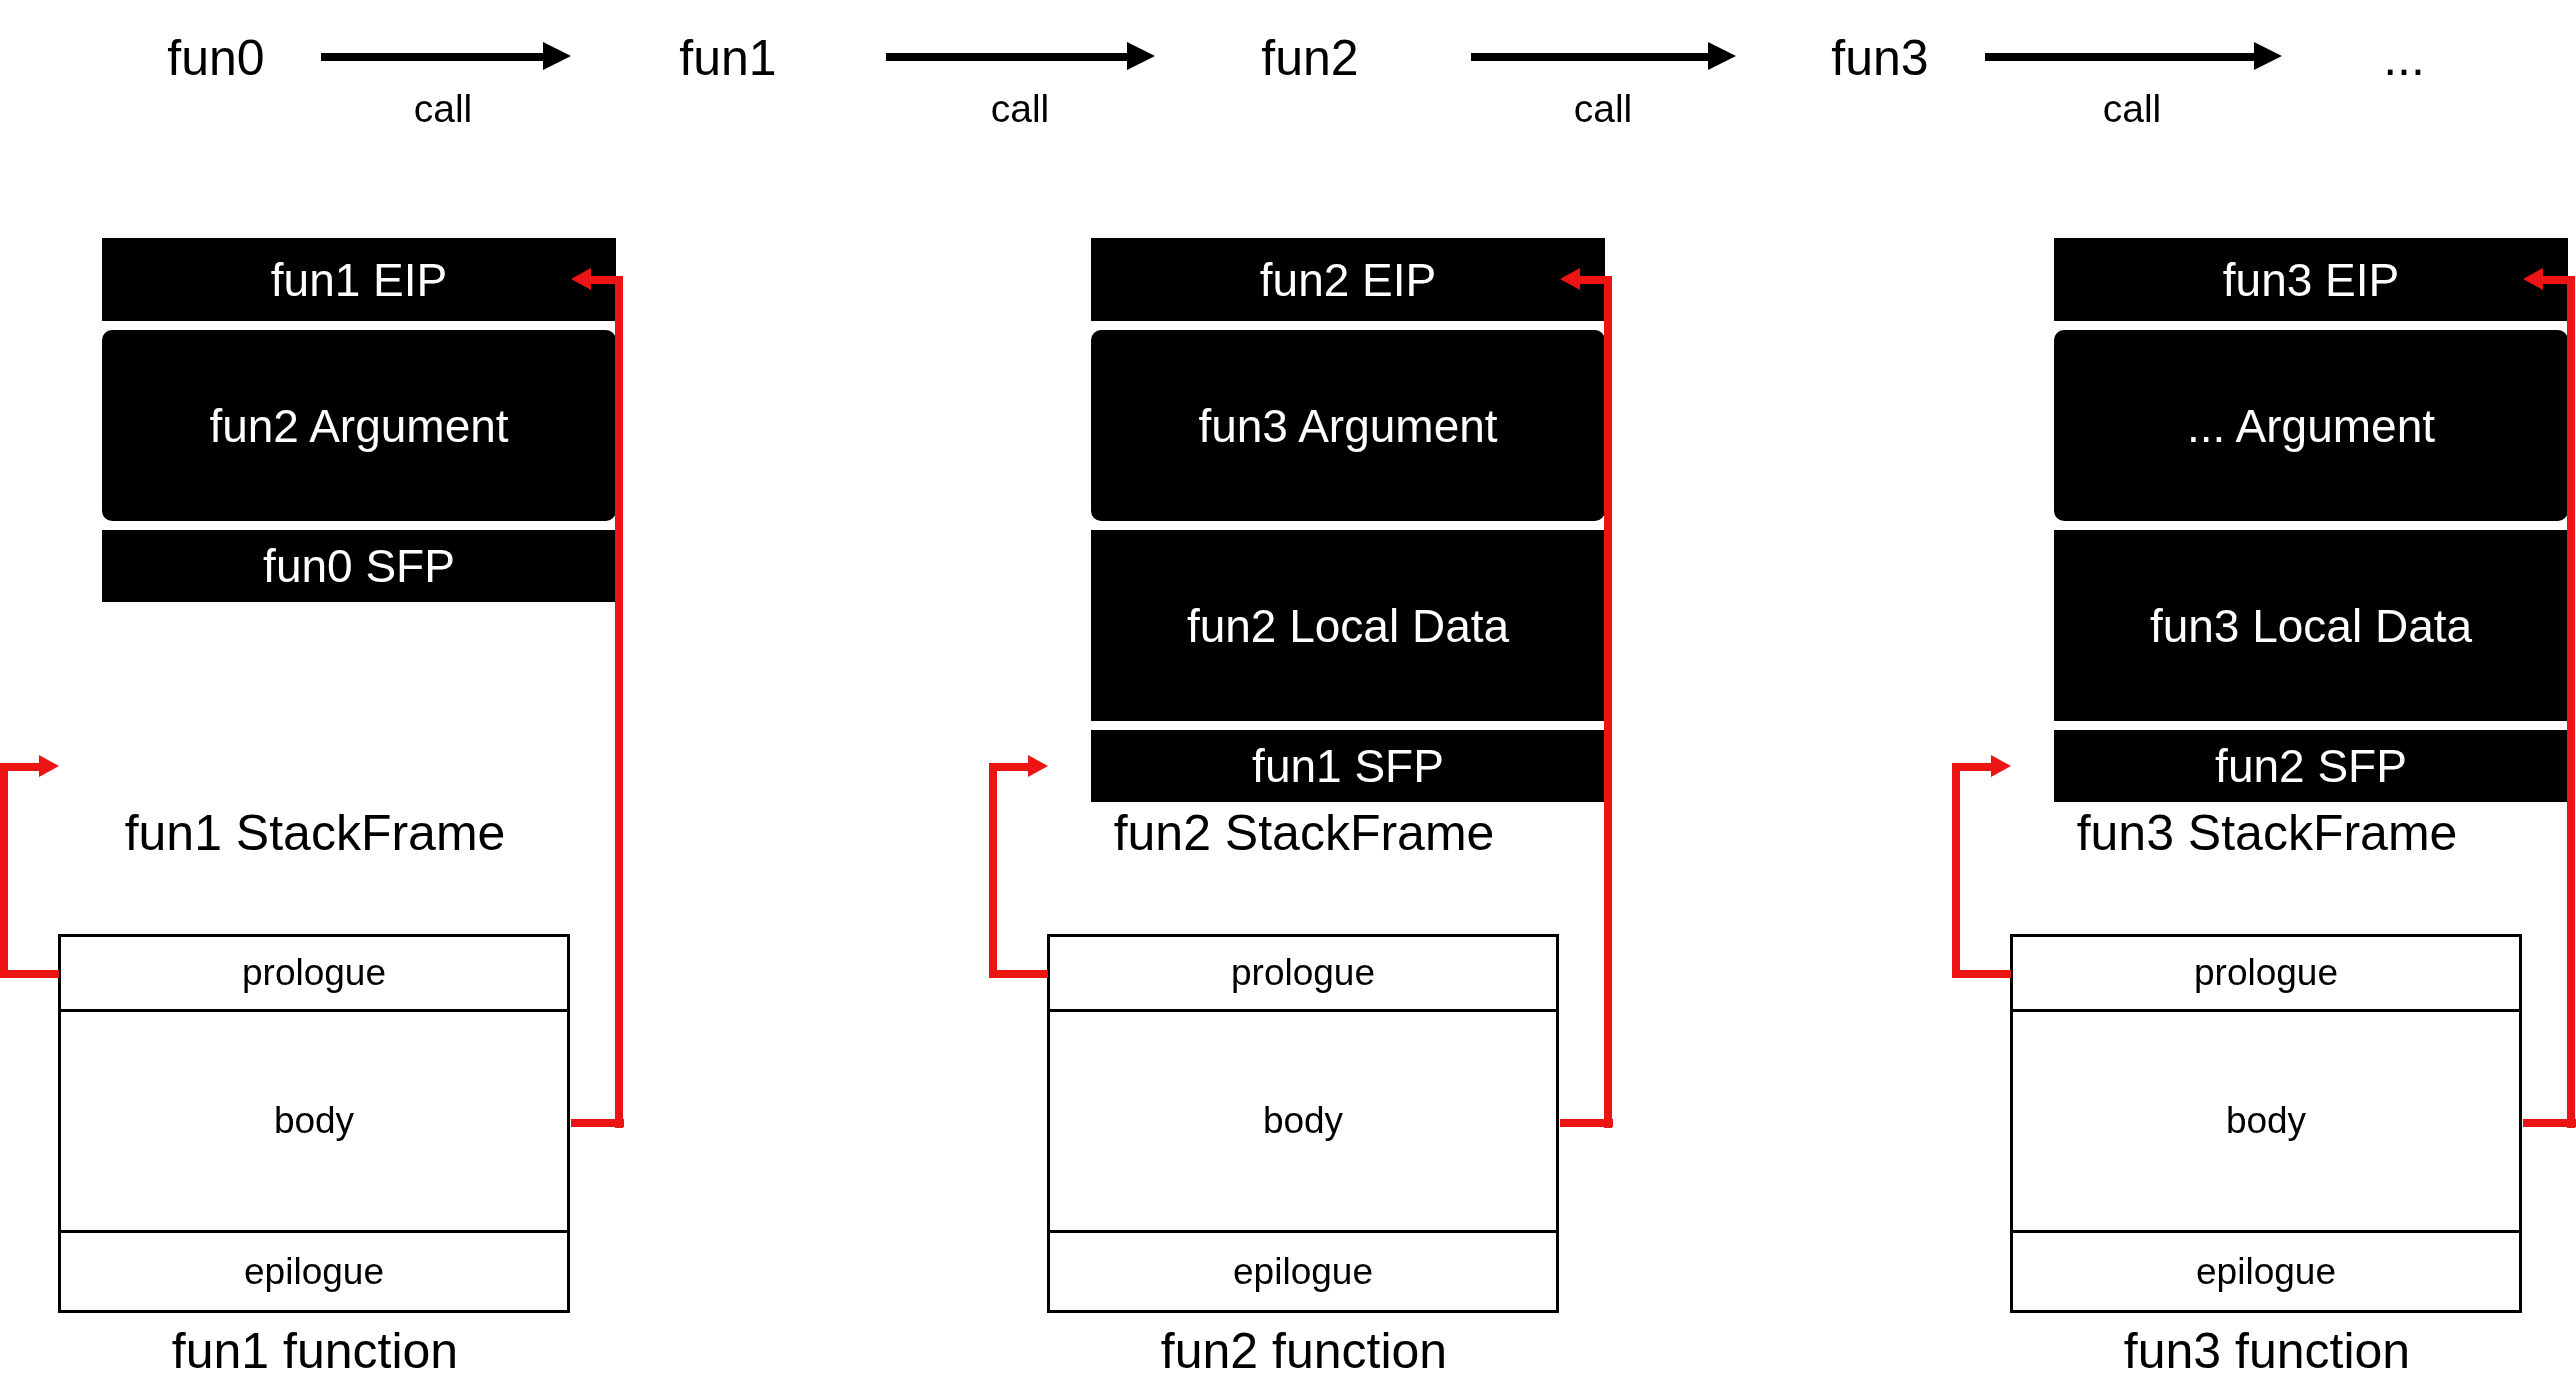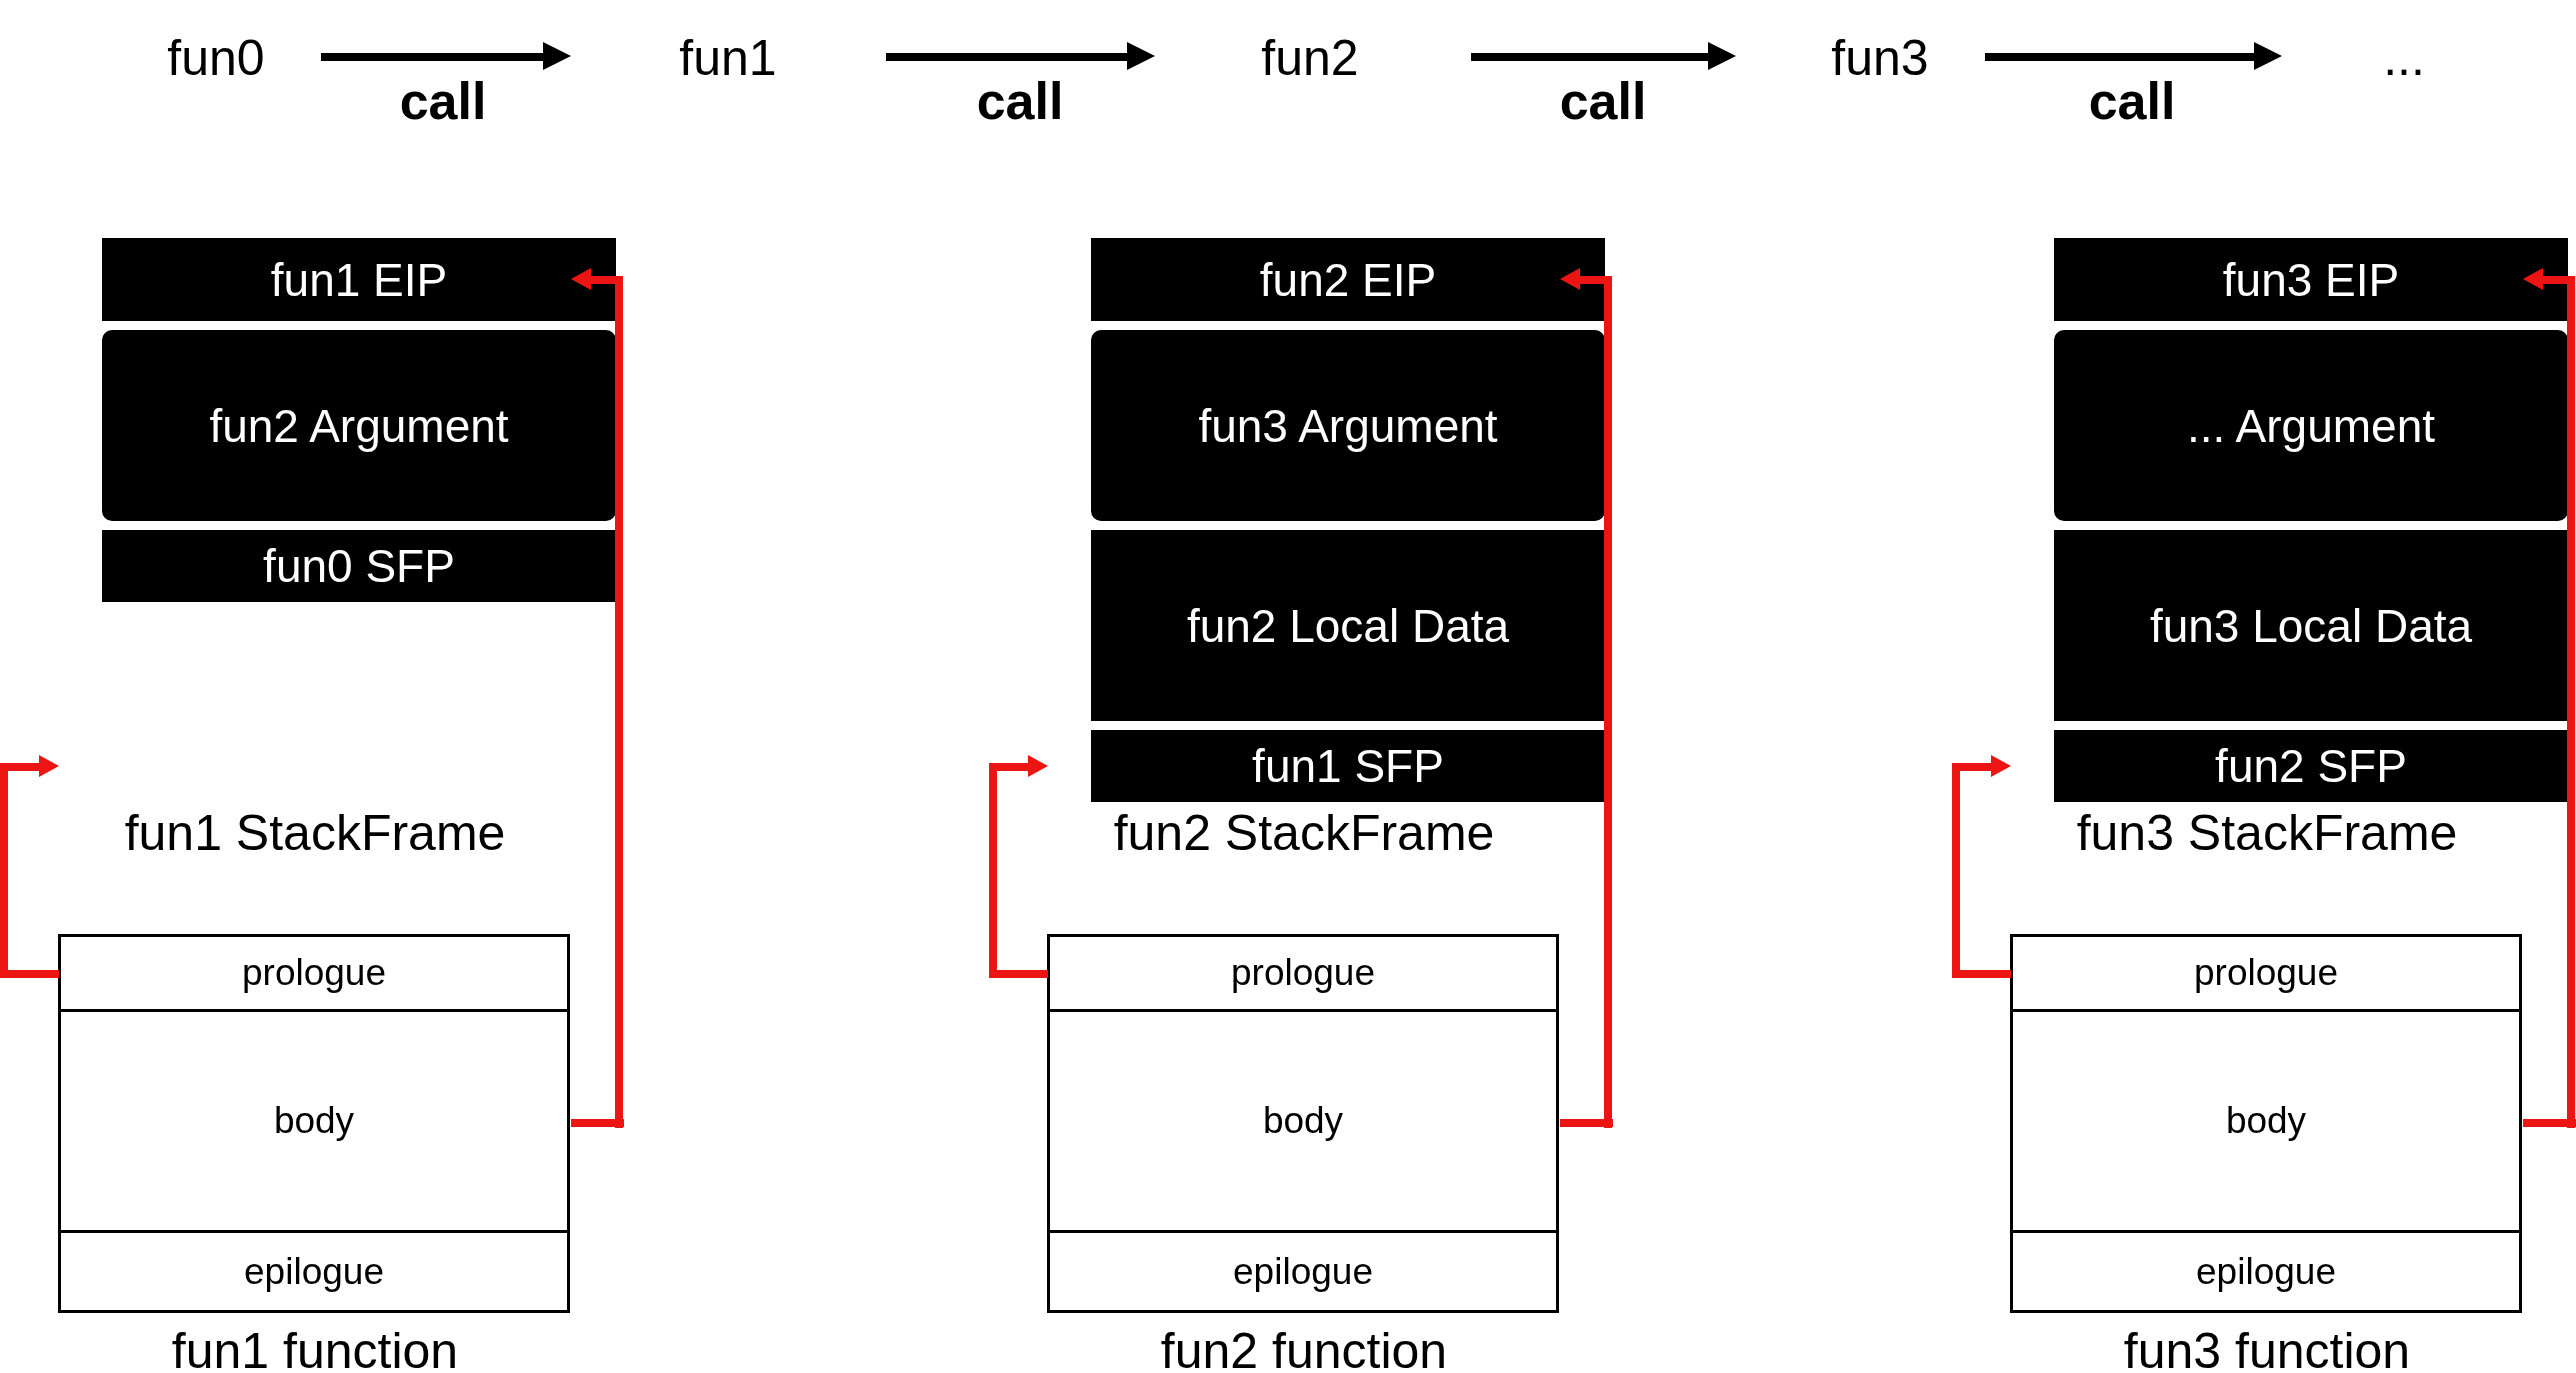--- a/index.html
+++ b/index.html
@@ -19,24 +19,23 @@
     font-size:50px; white-space:nowrap;
   }
   .aline { position:absolute; top:53px; height:7.7px; background:#000; }
   .ahead {
     position:absolute; top:42px; width:0; height:0;
     border-left:28px solid #000;
     border-top:14px solid transparent;
     border-bottom:14px solid transparent;
   }
   .call-label {
-    position:absolute; top:76px; height:51px; line-height:51px;
+    position:absolute; top:83px; height:51px; line-height:51px;
     transform:translateX(-50%);
-    font-size:52px;
-    font-weight:bold;
+    font-size:39px;
   }
 
   
   .col { position:absolute; top:0; width:514px; height:1374px; }
 
   .stack {
     position:absolute; left:0; top:238px; width:514px;
     display:flex; flex-direction:column; gap:9px;padding-left:44px;
   }
   .srow {

